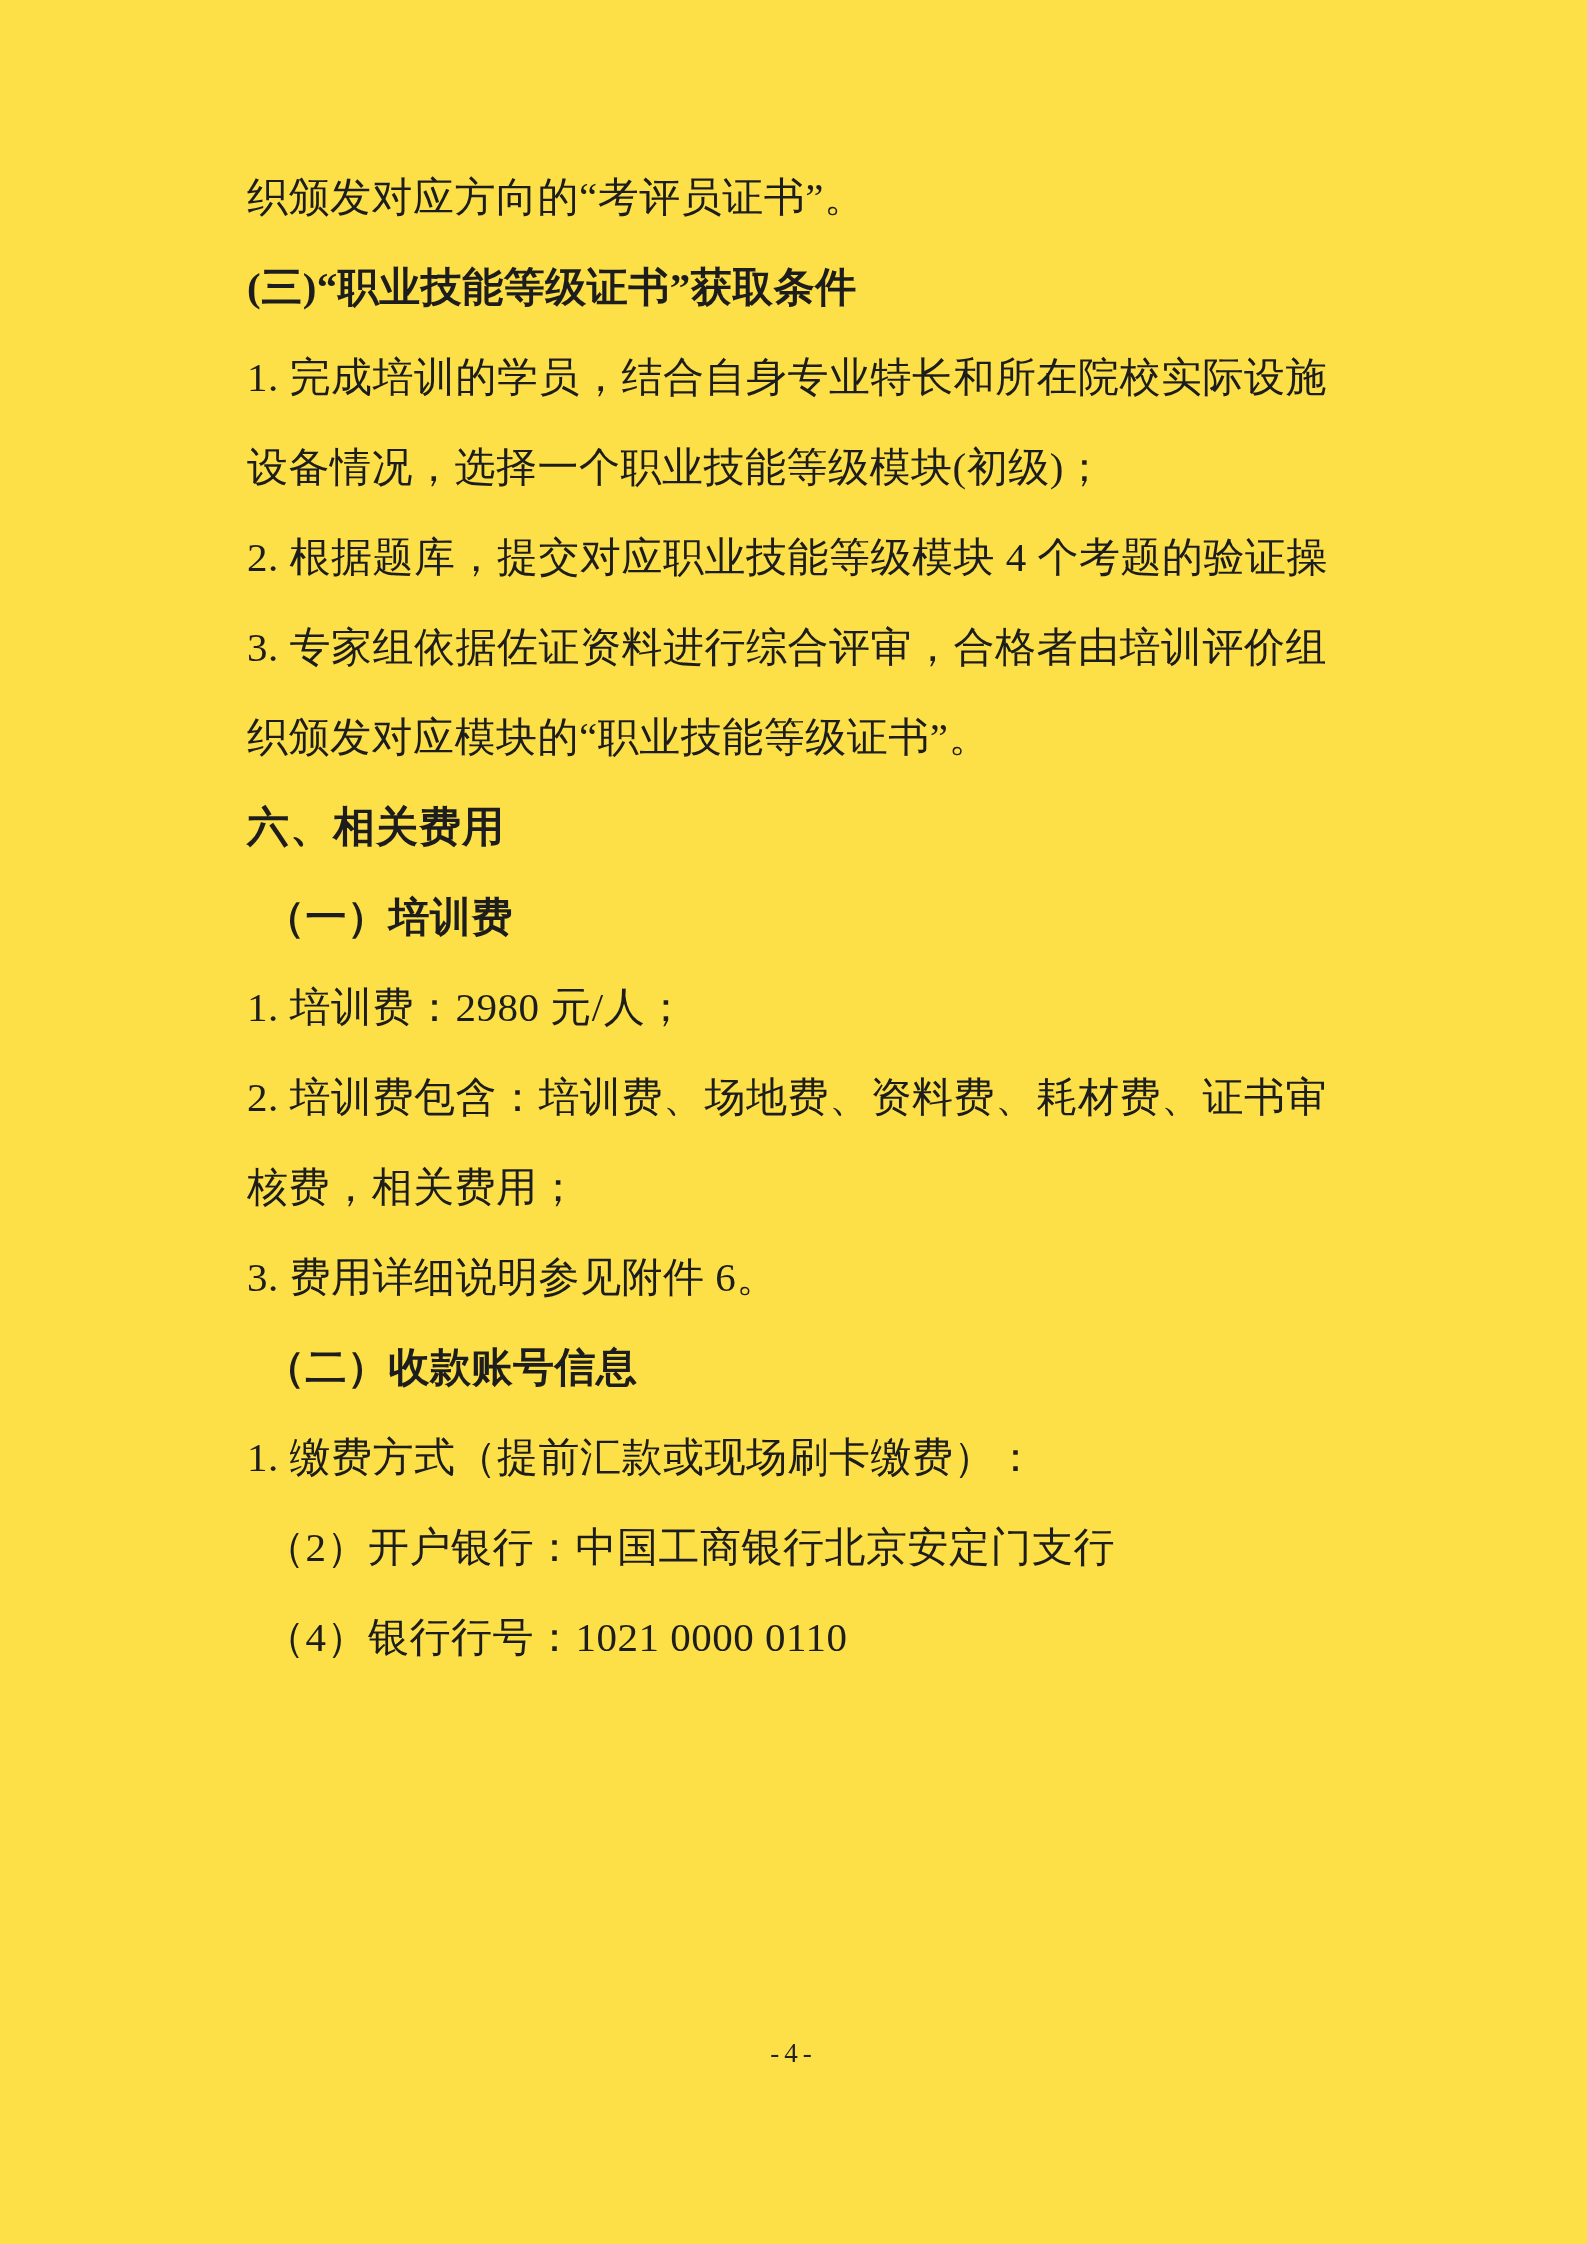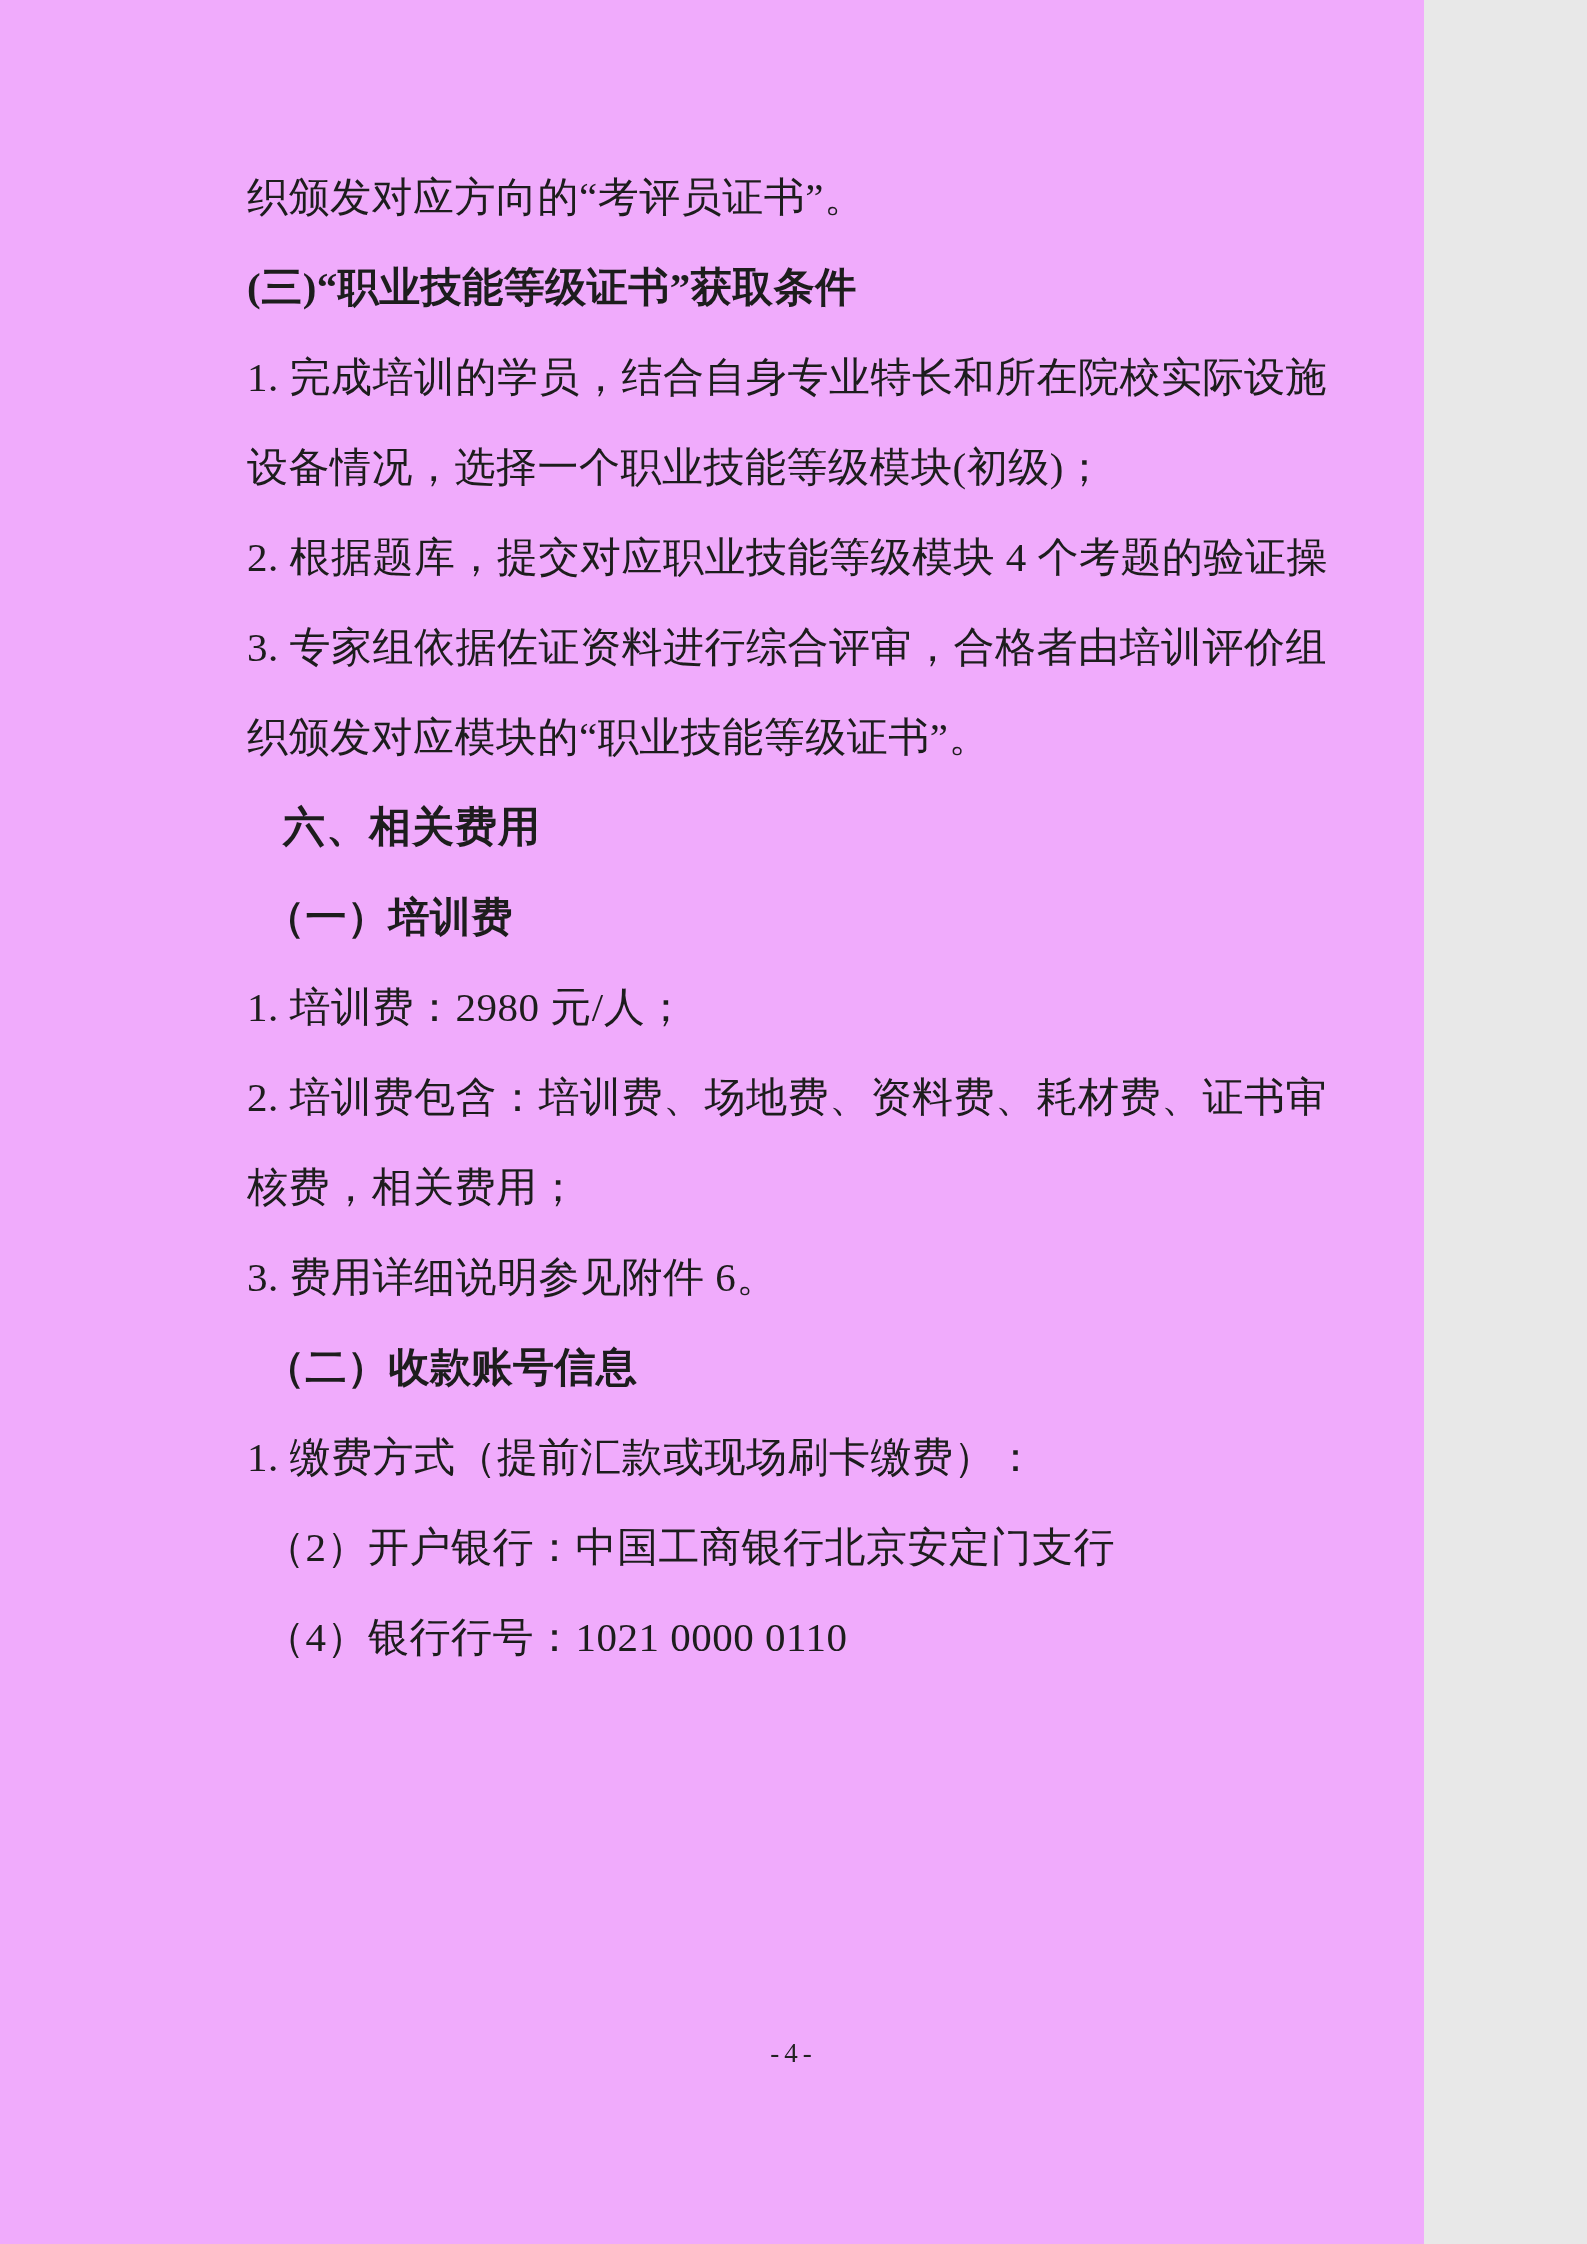--- a/index.html
+++ b/index.html
@@ -2,23 +2,23 @@
 <html><head>
 <meta charset="utf-8">
 <style>
   html, body {
     margin: 0;
     padding: 0;
     background: #e8e8e8;
   }
   .page {
     position: relative;
-    width: 1424px;
+    width: 1587px;
     height: 2244px;
-    background: #f0abfc;
+    background: #fde047;
     color: #1d1d1d;
     overflow: hidden;
   }
   .content {
     position: absolute;
     left: 247px;
     top: 152px;
     width: 1090px;
   }
   p.ln {
@@ -32,21 +32,20 @@
     letter-spacing: 0.5px;
   }
   p.ln.b-kai {
     font-weight: 700;
   }
   p.ln.b-hei {
     font-weight: 700;
     font-family: "Liberation Sans", "DejaVu Sans", sans-serif;
     font-size: 42px;
     letter-spacing: 1px;
-    margin-left: 36px;
   }
   p.ln.ind {
     padding-left: 17px;
   }
   .pageno {
     position: absolute;
     left: 0;
     top: 2036px;
     width: 1587px;
     height: 34px;

